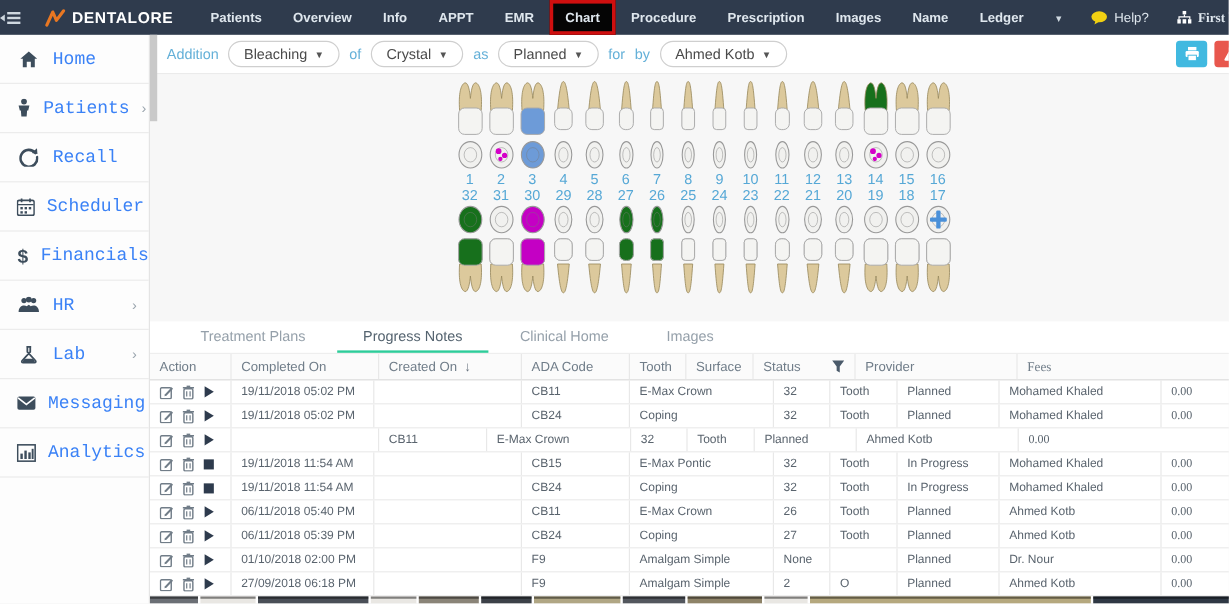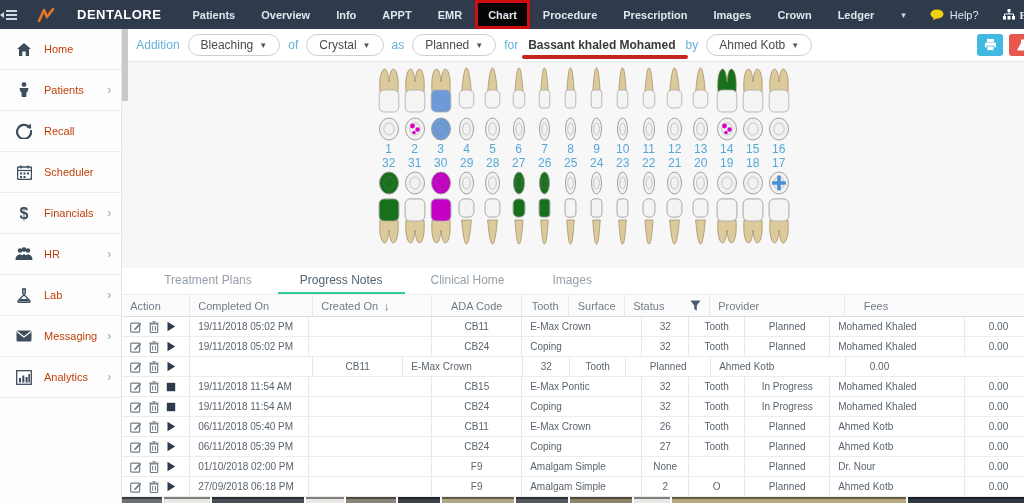--- a/index.html
+++ b/index.html
@@ -4,36 +4,36 @@
 <style>
   * { margin:0; padding:0; box-sizing:border-box; }
   html,body { width:1024px; height:503px; overflow:hidden; font-family:"Liberation Sans", sans-serif; background:#f4f4f4; }
 
   
   .navbar { height:29px; background:#2f3b4d; display:flex; align-items:center; color:#dfe7ee; font-size:11px; position:relative; }
   .hamburger { width:34px; display:flex; align-items:center; justify-content:center; cursor:pointer; }
   .hamburger .tri { width:0; height:0; border-top:3px solid transparent; border-bottom:3px solid transparent; border-right:4px solid #cfd8e0; margin-right:2px; }
   .hamburger .bars { display:flex; flex-direction:column; gap:2px; }
   .hamburger .bars span { display:block; width:11px; height:2px; background:#cfd8e0; }
-  .brand { display:flex; align-items:center; gap:22px; margin:0 18px 0 20px; }
+  .brand { display:flex; align-items:center; gap:5px; margin:0 18px 0 20px; }
   .brand-name { font-weight:bold; font-size:13px; letter-spacing:.5px; color:#fff; }
   .nav-menu { display:flex; align-items:center; height:100%; }
   .nav-item { padding:0 13px; height:100%; display:flex; align-items:center; font-weight:600; cursor:pointer; white-space:nowrap; }
   .nav-item.highlighted { background:#050505; border:3px solid #cf0f0f; padding:0 10px; }
   .nav-caret { color:#cfd8e0; font-size:9px; padding:0 14px; cursor:pointer; }
   .nav-right { margin-left:auto; display:flex; align-items:center; gap:4px; padding-right:8px; }
   .nav-right .chunk { display:flex; align-items:center; gap:5px; padding:0 10px; cursor:pointer; white-space:nowrap; }
   .serif-label { font-family:"Liberation Serif", serif; font-weight:bold; font-size:11px; }
 
   
   .app-body { display:flex; height:474px; }
   .sidebar { width:125px; background:#fdfdfd; border-right:1px solid #e4e4e4; }
   .side-item { height:41px; display:flex; align-items:center; gap:10px; padding:0 10px 0 14px; border-bottom:1px solid #ececec; cursor:pointer; }
   .side-item .ic { width:20px; display:flex; justify-content:center; color:#3d4d5c; }
-  .side-item .lbl { font-size:11px; color:#c2410c; flex:1; }
+  .side-item .lbl { font-size:15px; color:#3b82f6; flex:1;font-family:Liberation Mono, monospace; }
   .side-item .chev { color:#9aa5ae; font-size:12px; }
   .side-scroll { width:6px; background:#f1f1f1; position:relative; }
   .side-scroll .thumb { position:absolute; top:0; left:0; width:6px; height:72px; background:#c9c9c9; }
   .main { flex:1; display:flex; flex-direction:column; background:#fff; }
 
   
   .toolbar { height:33px; background:#fff; border-bottom:1px solid #e7e7e7; display:flex; align-items:center; padding:0 10px 0 14px; gap:8px; font-size:12px; }
   .blue-word { color:#64b0d8; }
   .pill { border:1px solid #cfcfcf; border-radius:14px; background:#fff; padding:3px 12px; font-size:12px; color:#4a4a4a; display:flex; align-items:center; gap:6px; cursor:pointer; white-space:nowrap; }
   .pill .caret { font-size:8px; color:#555; }
@@ -56,21 +56,21 @@
   .tabs { height:27px; background:#fff; display:flex; align-items:flex-end; padding-left:20px; gap:4px; border-bottom:1px solid #eee; }
   .tab { padding:5px 22px 7px; font-size:12px; color:#95a0aa; cursor:pointer; position:relative; white-space:nowrap; }
   .tab.active { color:#54636f; }
   .tab.active::after { content:""; position:absolute; left:0; right:0; bottom:0; height:2px; background:#2ecc9a; }
 
   
   .grid { flex:1; overflow:hidden; font-size:10px; color:#5a646e; }
   .g-row { display:flex; height:20px; border-bottom:1px solid #ececec; align-items:center; }
   .g-row.head { height:22px; background:#fbfbfb; border-bottom:1px solid #dcdcdc; color:#707d89; font-size:11px; }
   .g-cell { height:100%; display:flex; align-items:center; padding:0 8px; border-right:1px solid #e8e8e8; overflow:hidden; white-space:nowrap; }
-  .g-cell.c { justify-content:center; } .g-cell.r { justify-content:flex-end; }
+  .g-cell.c { justify-content:flex-start; } .g-cell.r { justify-content:flex-start;font-family:Liberation Serif, serif; }
   .g-cell:last-child { border-right:none; }
   .act-icons { display:flex; gap:7px; align-items:center; }
   .act-icons svg { cursor:pointer; }
   .sort-arrow { margin-left:6px; color:#6a7580; font-size:11px; }
   .funnel { margin-left:auto; }
 
   
   .bottom-strip { height:6px; display:flex; }
   .bottom-strip div { height:6px; border-top:2px solid rgba(0,0,0,.45); }
 </style>
@@ -95,21 +95,21 @@
   <div class="nav-menu" id="nav-menu">
       <div class="nav-item">Patients</div>
       <div class="nav-item">Overview</div>
       <div class="nav-item">Info</div>
       <div class="nav-item">APPT</div>
       <div class="nav-item">EMR</div>
       <div class="nav-item highlighted">Chart</div>
       <div class="nav-item">Procedure</div>
       <div class="nav-item">Prescription</div>
       <div class="nav-item">Images</div>
-      <div class="nav-item">Crown</div>
+      <div class="nav-item">Name</div>
       <div class="nav-item">Ledger</div>
     </div>
   <div class="nav-caret">▾</div>
   <div class="nav-right">
     <div class="chunk">
       <svg width="15" height="12" viewBox="0 0 15 12">
         <ellipse cx="7" cy="5" rx="6.5" ry="4.6" fill="#f1d012"></ellipse>
         <path d="M4,8 L3,11.5 L8,8.6 Z" fill="#f1d012"></path>
       </svg>
       <span>Help?</span>
@@ -245,21 +245,20 @@
       <span class="pill">
           <span>Crystal</span>
           <span class="caret">▼</span>
         </span>
       <span class="blue-word">as</span>
       <span class="pill">
           <span>Planned</span>
           <span class="caret">▼</span>
         </span>
       <span class="blue-word">for</span>
-      <span class="patient-name">Bassant khaled Mohamed</span>
       <span class="blue-word">by</span>
       <span class="pill">
           <span>Ahmed Kotb</span>
           <span class="caret">▼</span>
         </span>
       <span class="toolbar-btns">
         <button class="sq-btn print">
           <svg width="13" height="12" viewBox="0 0 13 12">
             <rect x="3" y="0" width="7" height="3" fill="#fff"></rect>
               <rect x="1" y="3.5" width="11" height="5" rx="1" fill="#fff"></rect>

